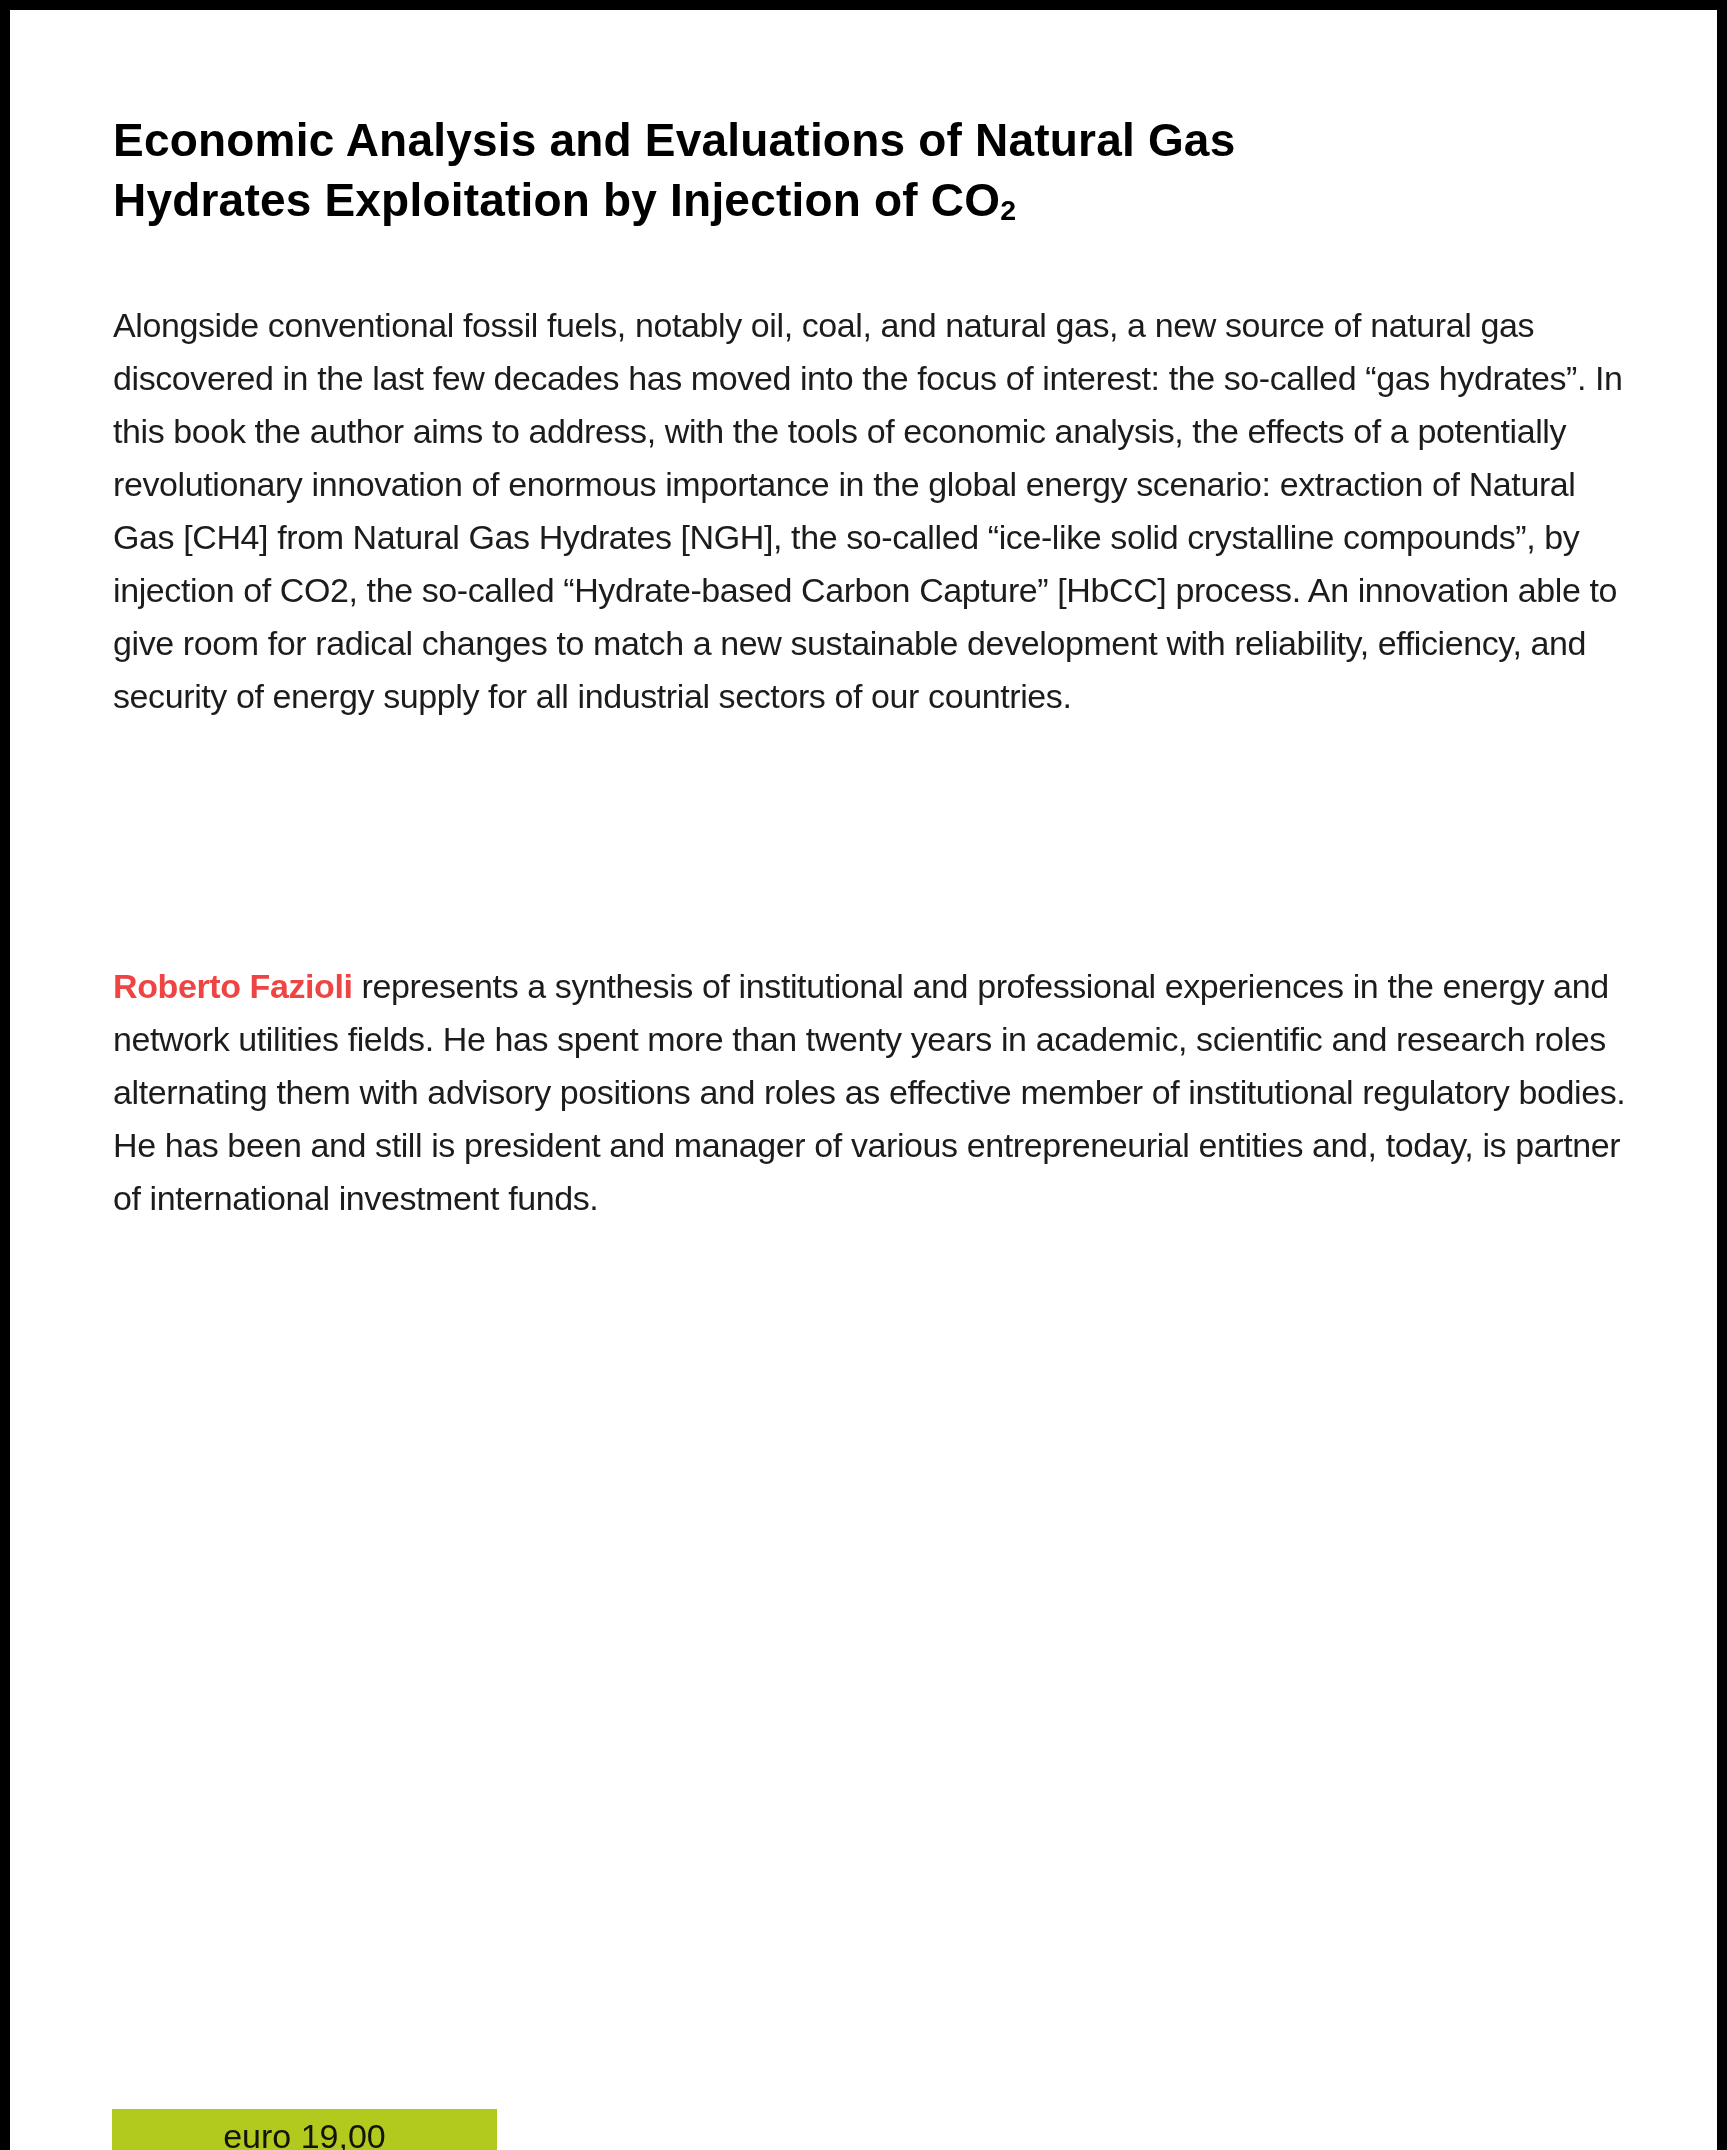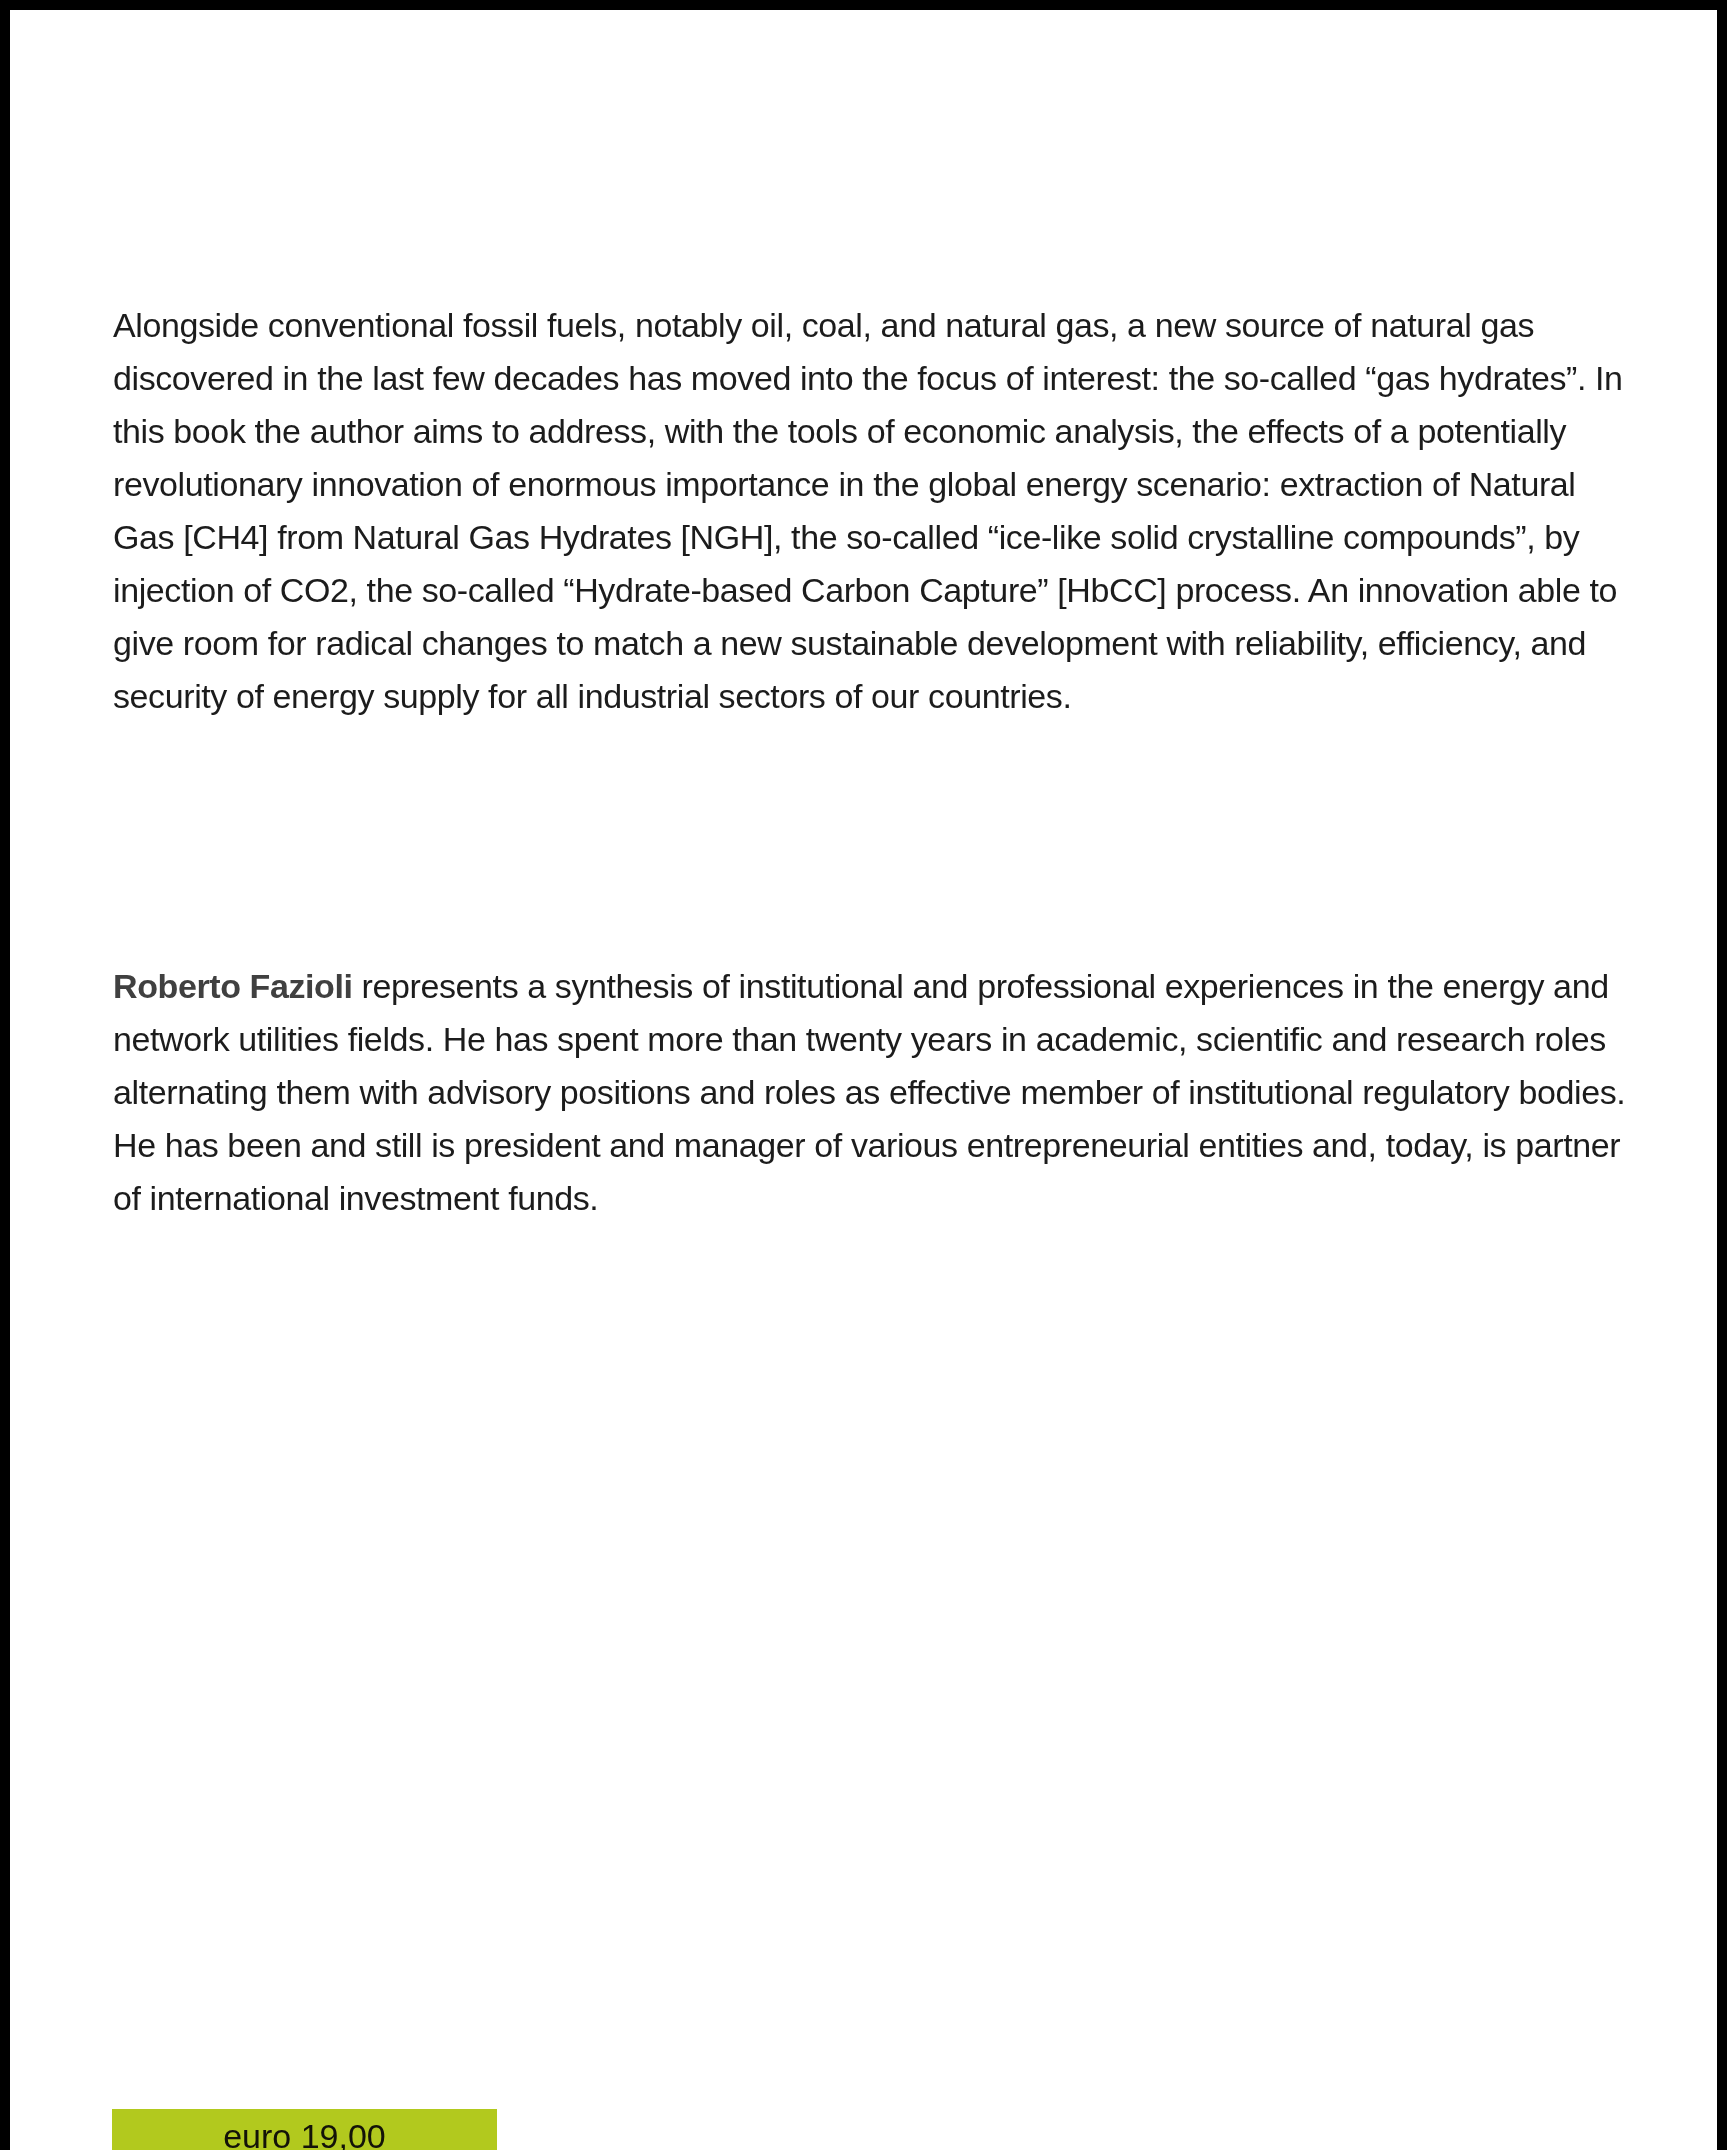--- a/index.html
+++ b/index.html
@@ -38,21 +38,21 @@
     position: absolute;
     left: 103px;
     width: 1514px;
     margin: 0;
     font-weight: 300;
     font-size: 34px;
     line-height: 53px;
     letter-spacing: -0.4px;
     color: #1c1c1c;
   }
-  .copy strong { font-weight: 700; color: #404040; }
+  .copy strong { font-weight: 700; color: #ef4444; }
   .synopsis { top: 289px; }
   .bio { top: 950px; }
 
   .price-band {
     position: absolute;
     left: 102px;
     top: 2099px;
     width: 385px;
     height: 54px;
     background: #b2c91e;
@@ -65,20 +65,24 @@
     line-height: 34px;
     color: #131308;
     letter-spacing: 0;
   }
 </style>
 </head>
 <body>
 
 <div class="sheet">
 
+  <h1 class="title">
+    <span>Economic Analysis and Evaluations of Natural Gas</span><br>
+    <span>Hydrates Exploitation by Injection of CO</span><sub>2</sub>
+  </h1>
 
   <p class="copy synopsis">
     <span>Alongside conventional fossil fuels, notably oil, coal, and natural gas, a new source of natural gas discovered in the last few decades has moved into the focus of interest: the so-called “gas hydrates”. In this book the author aims to address, with the tools of economic analysis, the effects of a potentially revolutionary innovation of enormous importance in the global energy scenario: extraction of Natural Gas [CH4] from Natural Gas Hydrates [NGH], the so-called “ice-like solid crystalline compounds”, by injection of CO2, the so-called “Hydrate-based Carbon Capture” [HbCC] process. An innovation able to give room for radical changes to match a new sustainable development with reliability, efficiency, and security of energy supply for all industrial sectors of our countries.</span>
   </p>
 
   <p class="copy bio">
     <strong>Roberto Fazioli</strong><span> represents a synthesis of institutional and professional experiences in the energy and network utilities fields. He has spent more than twenty years in academic, scientific and research roles alternating them with advisory positions and roles as effective member of institutional regulatory bodies. He has been and still is president and manager of various entrepreneurial entities and, today, is partner of international investment funds.</span>
   </p>
 
   <div class="price-band" style="background: rgb(178, 201, 30);">

